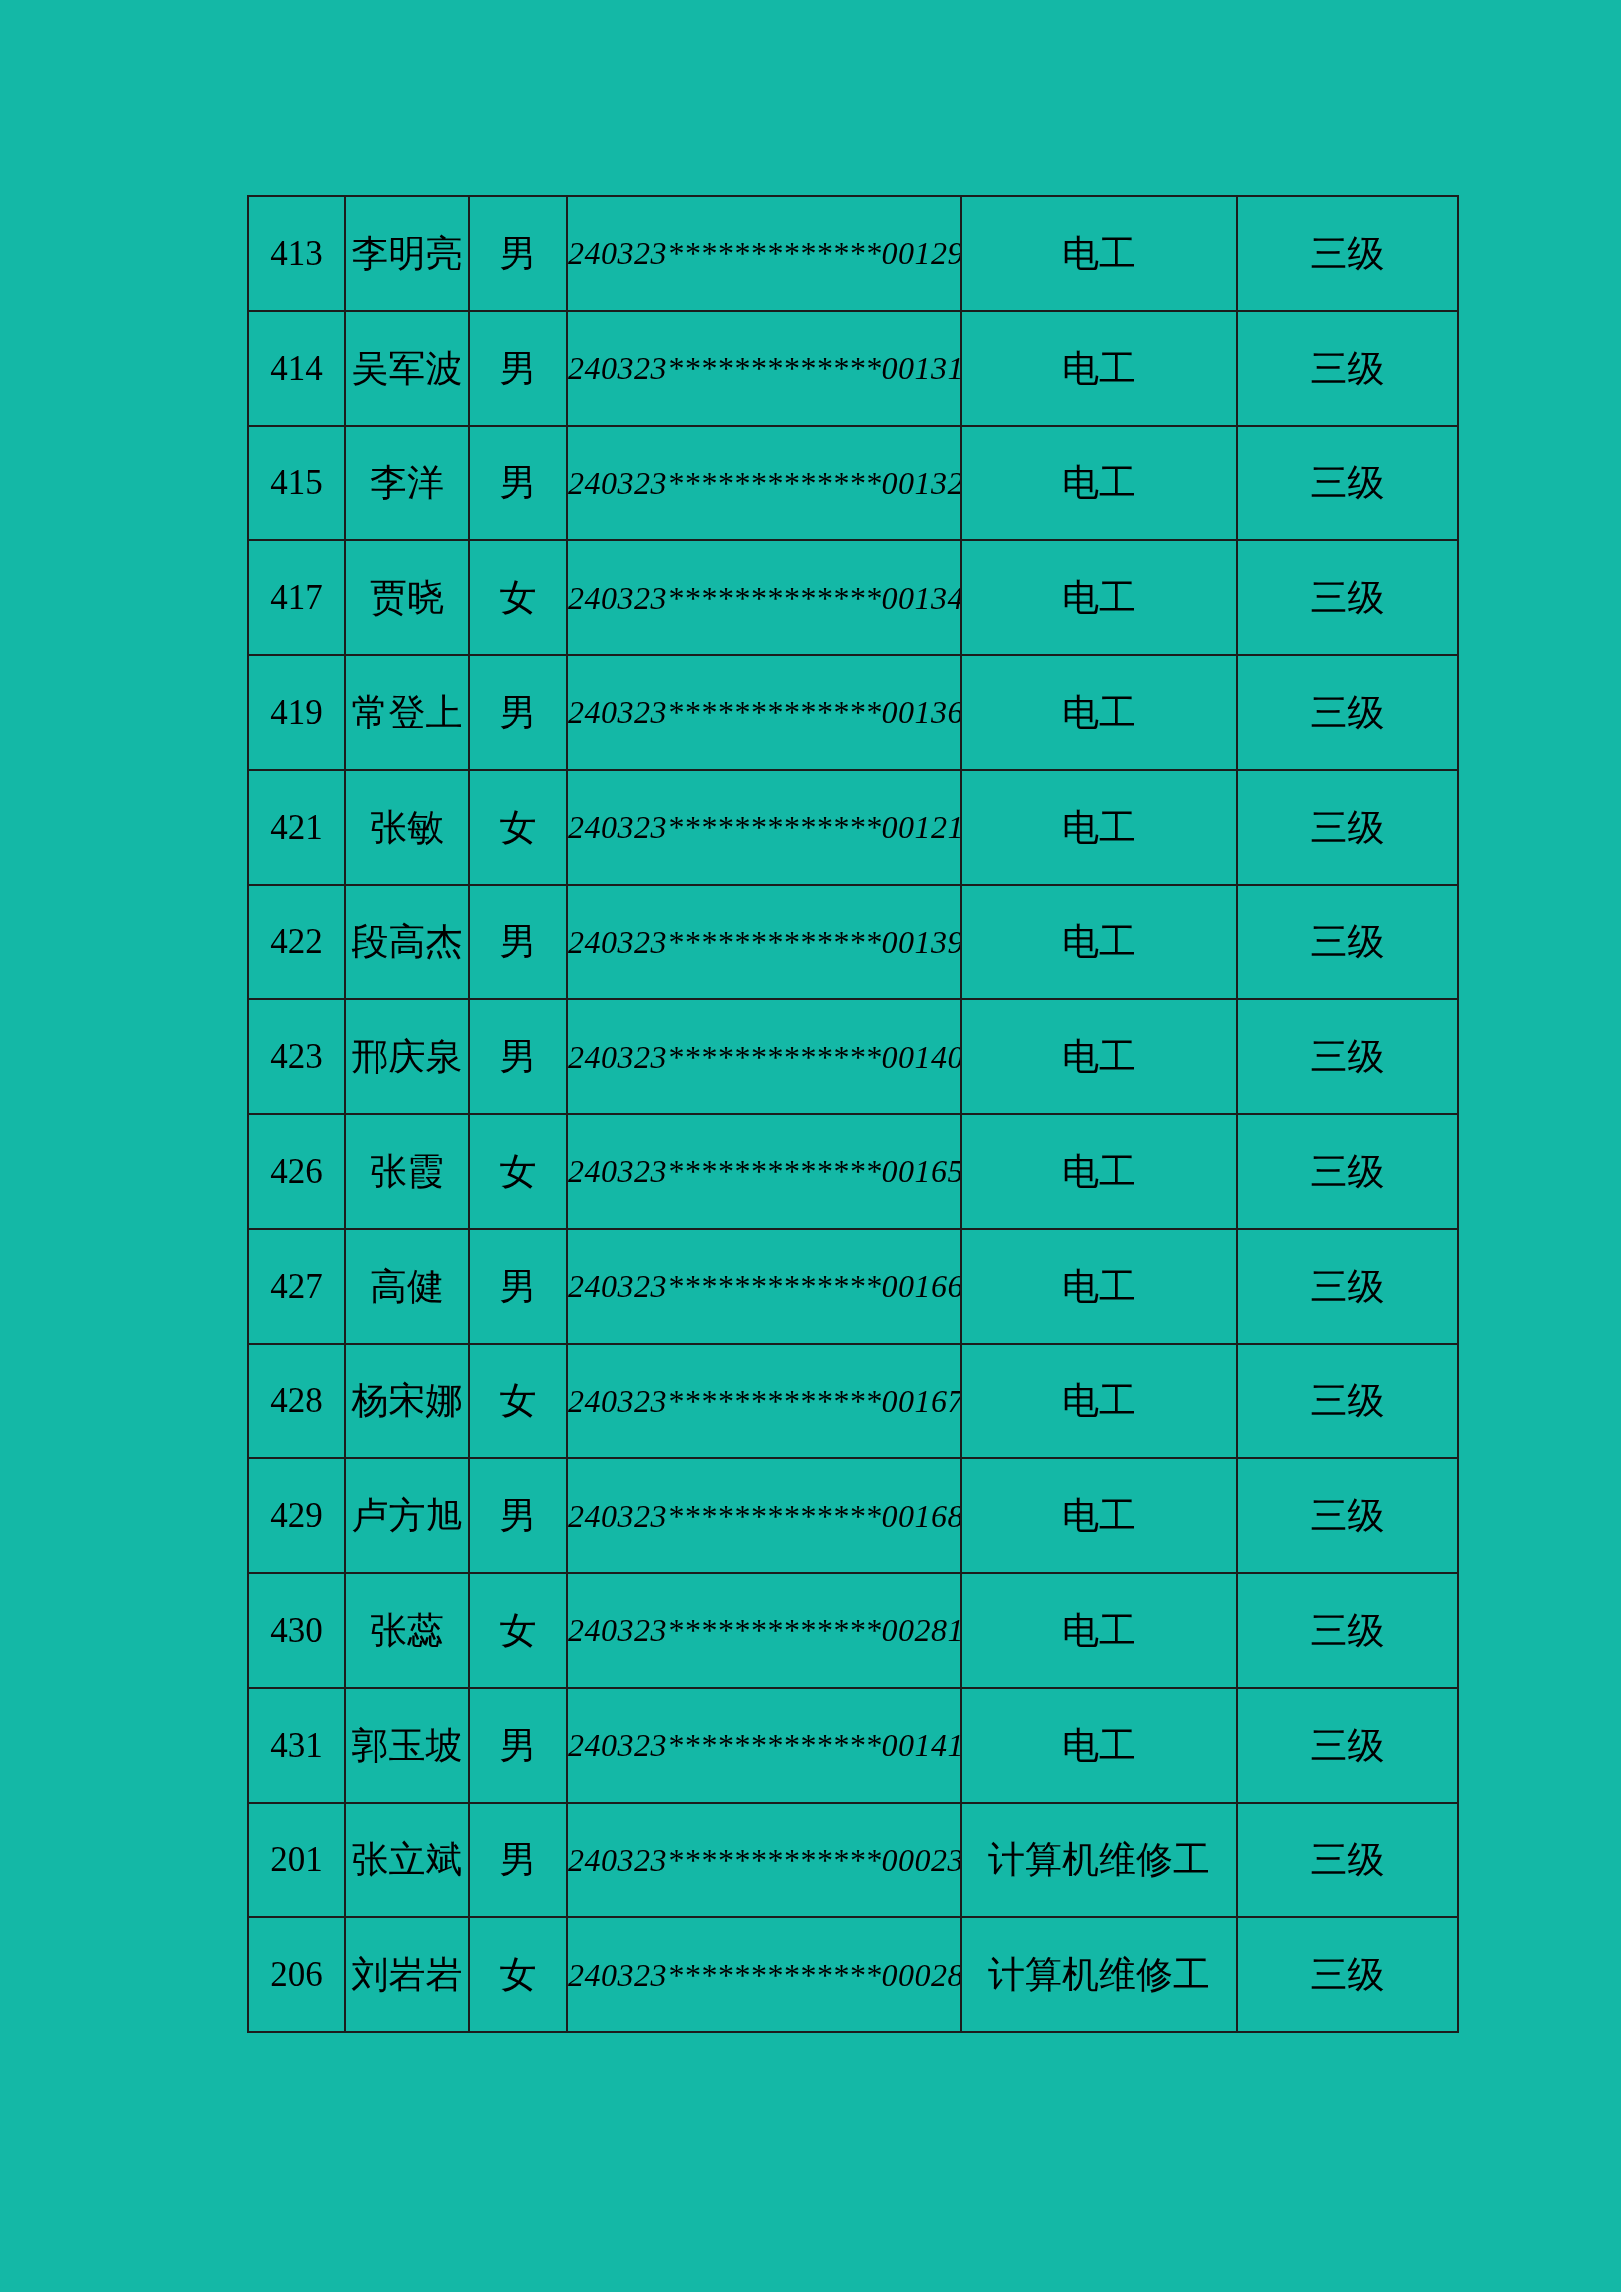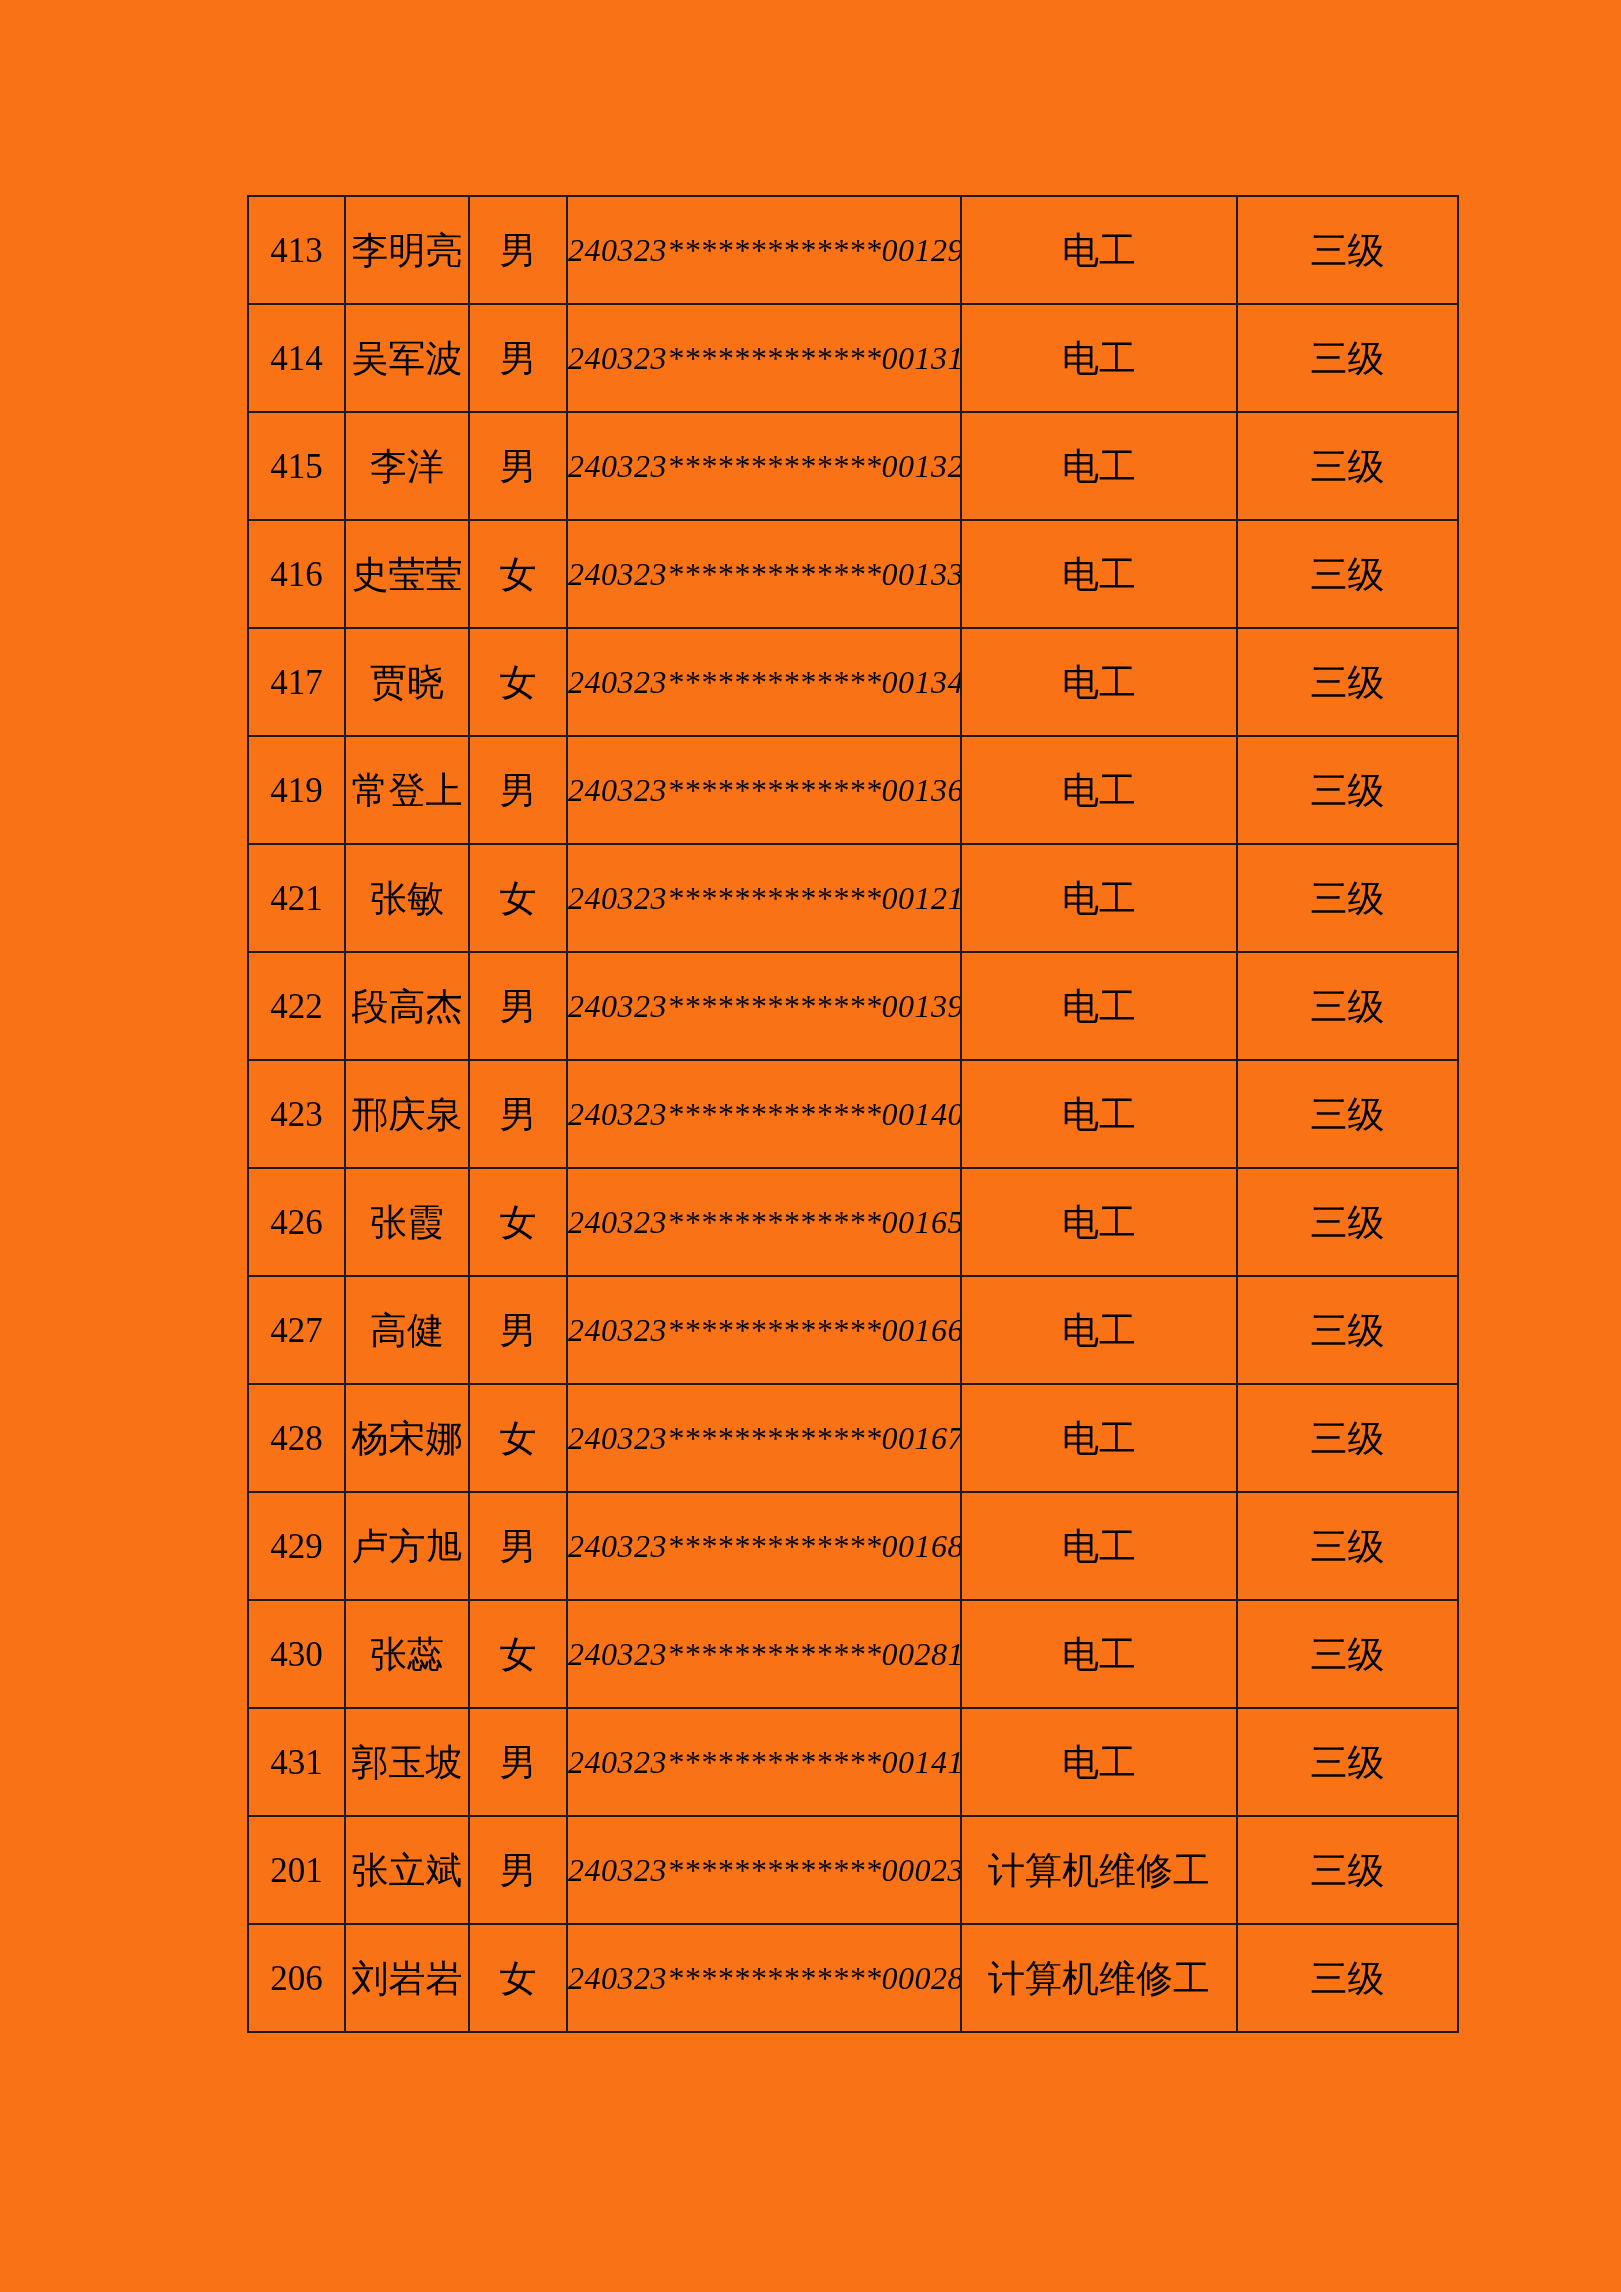--- a/index.html
+++ b/index.html
@@ -12,21 +12,21 @@
     background: #ffffff;
     position: relative;
     font-family: "Liberation Serif", "DejaVu Serif", serif;
     color: #000000;
   }
   .page {
     position: absolute;
     left: 0; top: 0;
     width: 1621px;
     height: 2293px;
-    background: #f97316;
+    background: #14b8a6;
     overflow: hidden;
   }
   table.roster {
     position: absolute;
     left: 247px;
     top: 195px;
     width: 1210px;
     height: 1838px;
     border-collapse: collapse;
     table-layout: fixed;
@@ -84,28 +84,20 @@
   </tr>
         <tr>
     <td class="cell-seq">415</td>
     <td class="cell-name">李洋</td>
     <td class="cell-gender">男</td>
     <td class="cell-id">240323*************00132</td>
     <td class="cell-occupation">电工</td>
     <td class="cell-level">三级</td>
   </tr>
         <tr>
-    <td class="cell-seq">416</td>
-    <td class="cell-name">史莹莹</td>
-    <td class="cell-gender">女</td>
-    <td class="cell-id">240323*************00133</td>
-    <td class="cell-occupation">电工</td>
-    <td class="cell-level">三级</td>
-  </tr>
-        <tr>
     <td class="cell-seq">417</td>
     <td class="cell-name">贾晓</td>
     <td class="cell-gender">女</td>
     <td class="cell-id">240323*************00134</td>
     <td class="cell-occupation">电工</td>
     <td class="cell-level">三级</td>
   </tr>
         <tr>
     <td class="cell-seq">419</td>
     <td class="cell-name">常登上</td>

